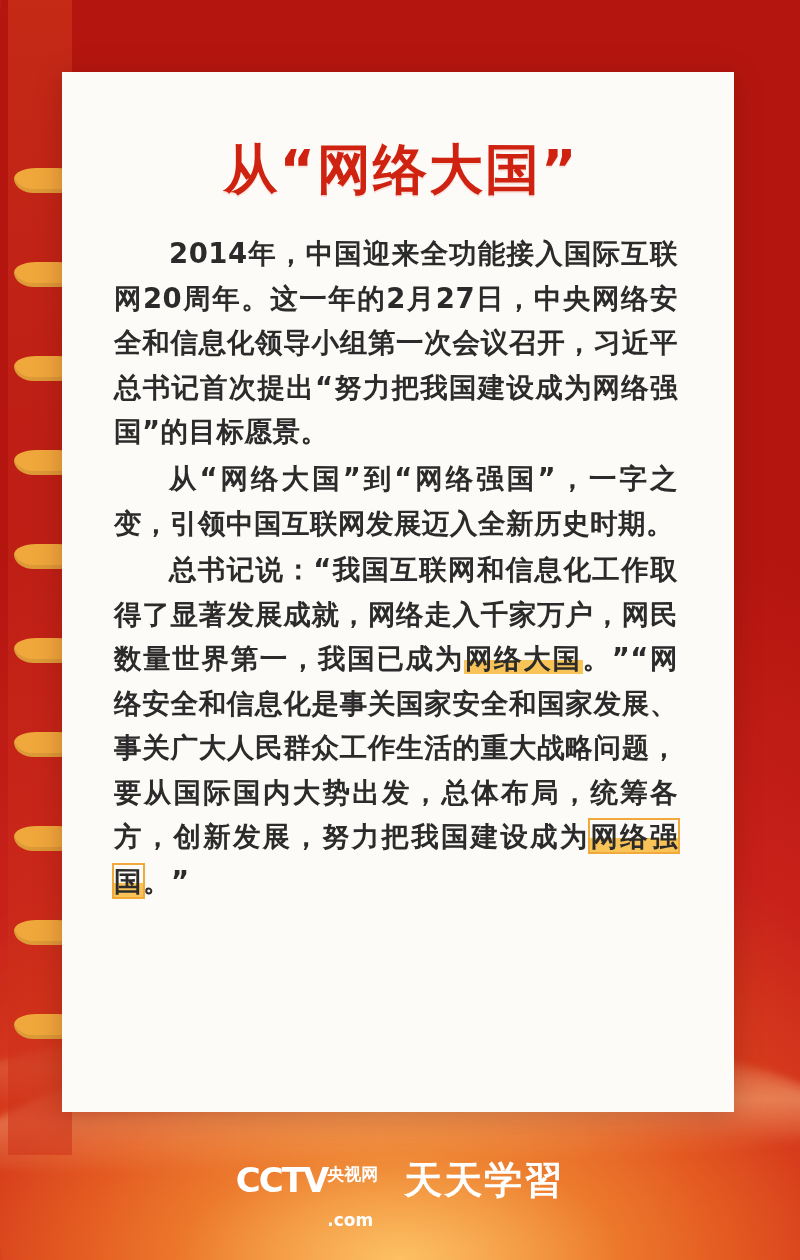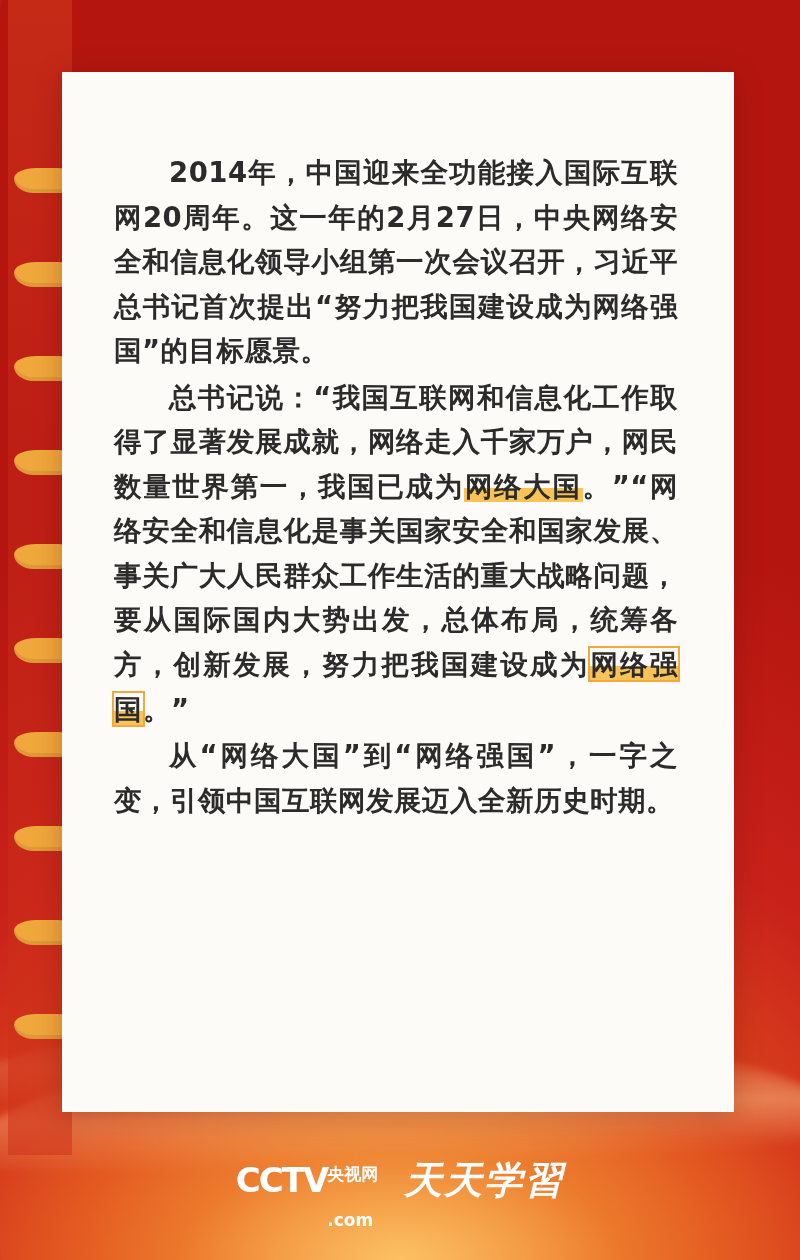--- a/index.html
+++ b/index.html
@@ -213,21 +213,20 @@
     color: #ffffff;
     font-family: "DejaVu Sans", "Liberation Sans", sans-serif;
     margin-top: 28px;
   }
   .brand-cn {
     font-size: 38px;
     font-weight: 700;
     color: #ffffff;
     letter-spacing: 2px;
     font-family: "DejaVu Serif", "Liberation Serif", serif;
-    font-style: italic;
   }
 </style>
 </head>
 <body>
 
 <div class="poster">
 
   <div class="bottom-glow"></div>
   <div class="ribbon"></div>
   <div class="ribbon two"></div>
@@ -275,26 +274,27 @@
           <div class="clip"></div>
           <div class="disc"></div>
         </div>
       </div>
   </div>
 
   <div class="paper">
     <div class="paper-inner">
 
       <div class="title">
+        <span class="line">从“网络大国”</span>
       </div>
 
       <div class="body-text" id="body-text">
           <p><span>2014年，中国迎来全功能接入国际互联网20周年。这一年的2月27日，中央网络安全和信息化领导小组第一次会议召开，习近平总书记首次提出“努力把我国建设成为网络强国”的目标愿景。</span></p>
+          <p><span>从“网络大国”到“网络强国”，一字之变，引领中国互联网发展迈入全新历史时期。</span></p>
           <p><span>总书记说：“我国互联网和信息化工作取得了显著发展成就，网络走入千家万户，网民数量世界第一，我国已成为</span><span class="hl">网络大国</span><span>。”“网络安全和信息化是事关国家安全和国家发展、事关广大人民群众工作生活的重大战略问题，要从国际国内大势出发，总体布局，统筹各方，创新发展，努力把我国建设成为</span><span class="hl box">网络强国</span><span>。”</span></p>
-          <p><span>从“网络大国”到“网络强国”，一字之变，引领中国互联网发展迈入全新历史时期。</span></p>
         </div>
 
     </div>
   </div>
 
   <div class="footer">
     <div class="cctv">
       <span class="cctv-mark">CCTV</span>
       <span class="cctv-right">
         <span class="cctv-cn">央视网</span>

